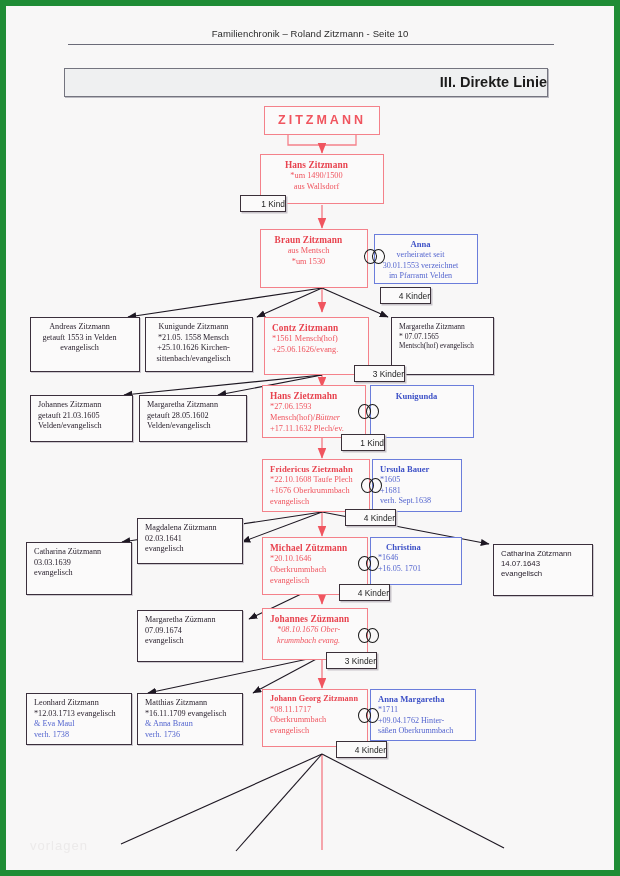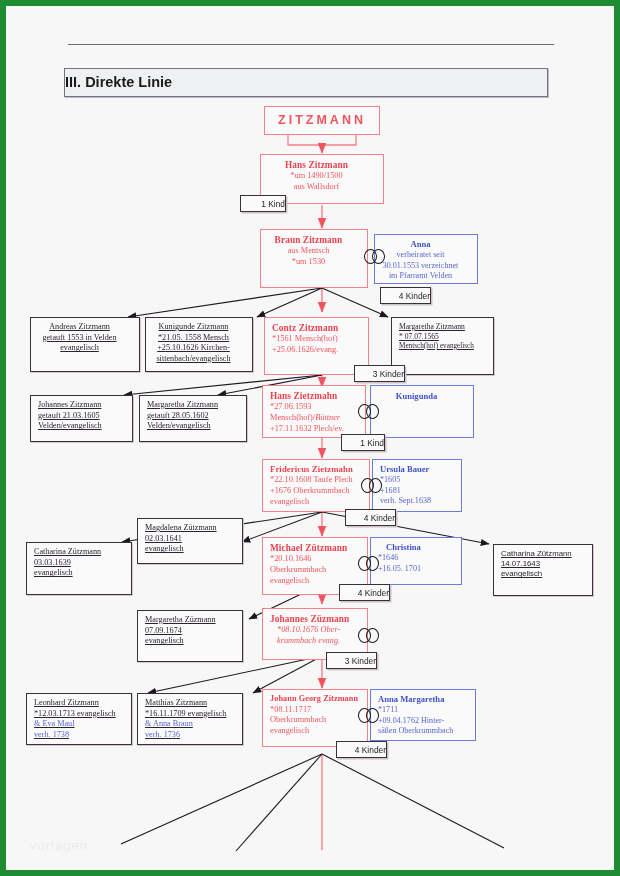--- a/index.html
+++ b/index.html
@@ -28,21 +28,21 @@
     position:absolute; left:62px; top:38px; width:486px; height:1px;
     background:#6b6b78;
   }
   #banner {
     position:absolute; left:58px; top:62px; width:482px; height:27px;
     background:#eff0f1;
     border:1.6px solid #74747f;
     box-shadow:1px 1px 0 #b9b9c0;
   }
   #banner span {
-    display:block; text-align:left; line-height:27px;
+    display:block; text-align:right; line-height:27px;
     font-family:"Liberation Sans", sans-serif;
     font-weight:bold; font-size:14.5px; color:#1b1b1b;
   }
   
   .nbox {
     position:absolute; box-sizing:border-box;
     background:#fbfafa;
     padding:4px 18px 3px 7px;
     line-height:1.30;
     overflow:hidden;
@@ -63,21 +63,20 @@
     font-size:8.1px;
   }
   .blue .nm { font-weight:bold; font-size:8.6px; color:#3f52c7; }
   .blue.ctr { text-align:center; }
   
   .dark {
     border:1.2px solid #3b2f3c;
     color:#2c2430;
     font-size:8.2px;
     box-shadow:1px 1px 0 #cdc9cf;
-    text-decoration:underline;
   }
   .dark .nm { }
   .dark .bl { color:#5566cf; }
   .dark.ctr { text-align:center; }
   .sans { font-family:"Liberation Sans", sans-serif; font-size:7.8px; }
   
   #root-plate {
     position:absolute; left:258px; top:100px; width:116px; height:29px;
     border:1.4px solid #f4818a; background:#fbfafa;
     box-sizing:border-box;
@@ -112,20 +111,21 @@
     position:absolute; left:24px; top:832px;
     font-family:"Liberation Sans", sans-serif;
     font-size:13px; color:#eceaea; letter-spacing:1px;
   }
 </style>
 </head>
 <body>
 
 <div id="page">
 
+  <div id="hdr-title">Familienchronik – Roland Zitzmann - Seite 10</div>
   <div id="hdr-rule"></div>
 
   <div id="banner">
     <span>III. Direkte Linie</span>
   </div>
 
   <svg id="wires">
     <defs>
       <marker id="ar-r" markerWidth="9" markerHeight="9" refX="7.5" refY="3.2" orient="auto" markerUnits="strokeWidth">
         <path d="M0,0 L8,3.2 L0,6.4 z" fill="#f0555f"></path>

